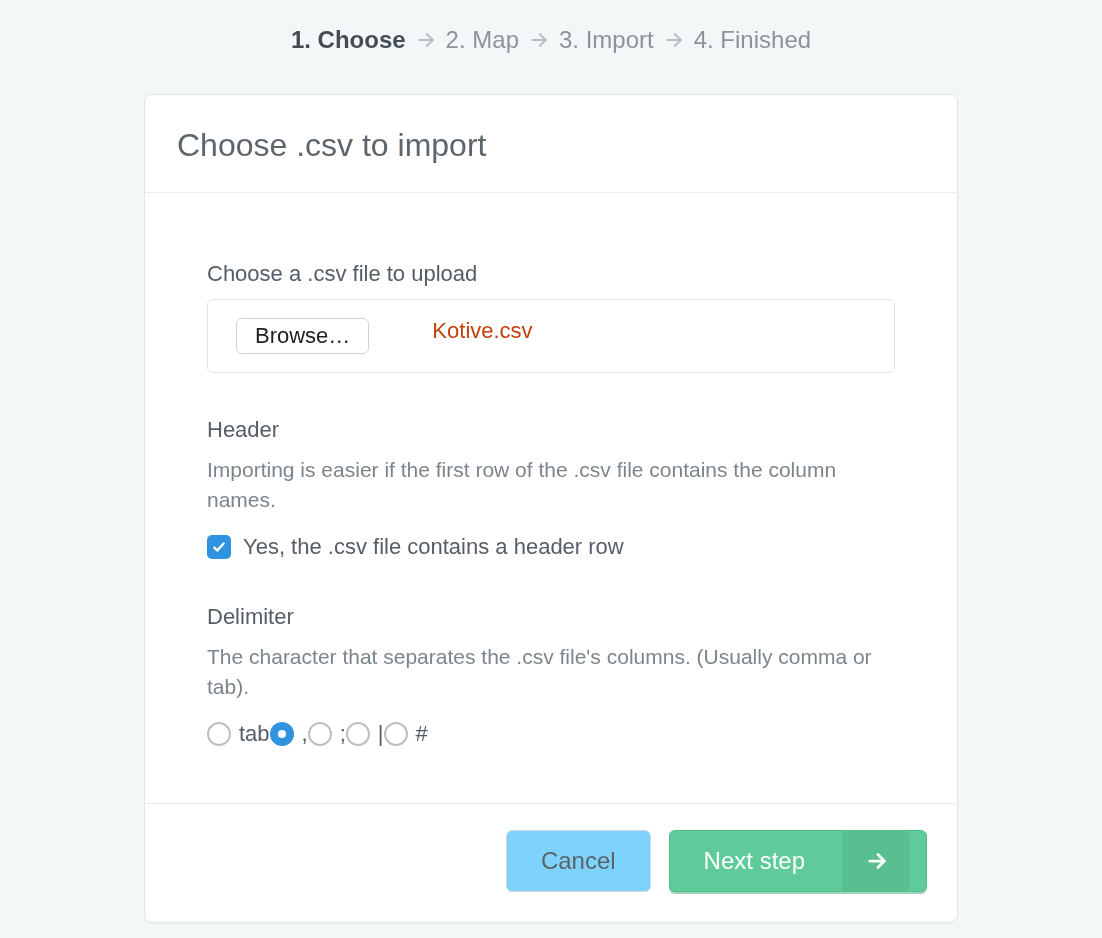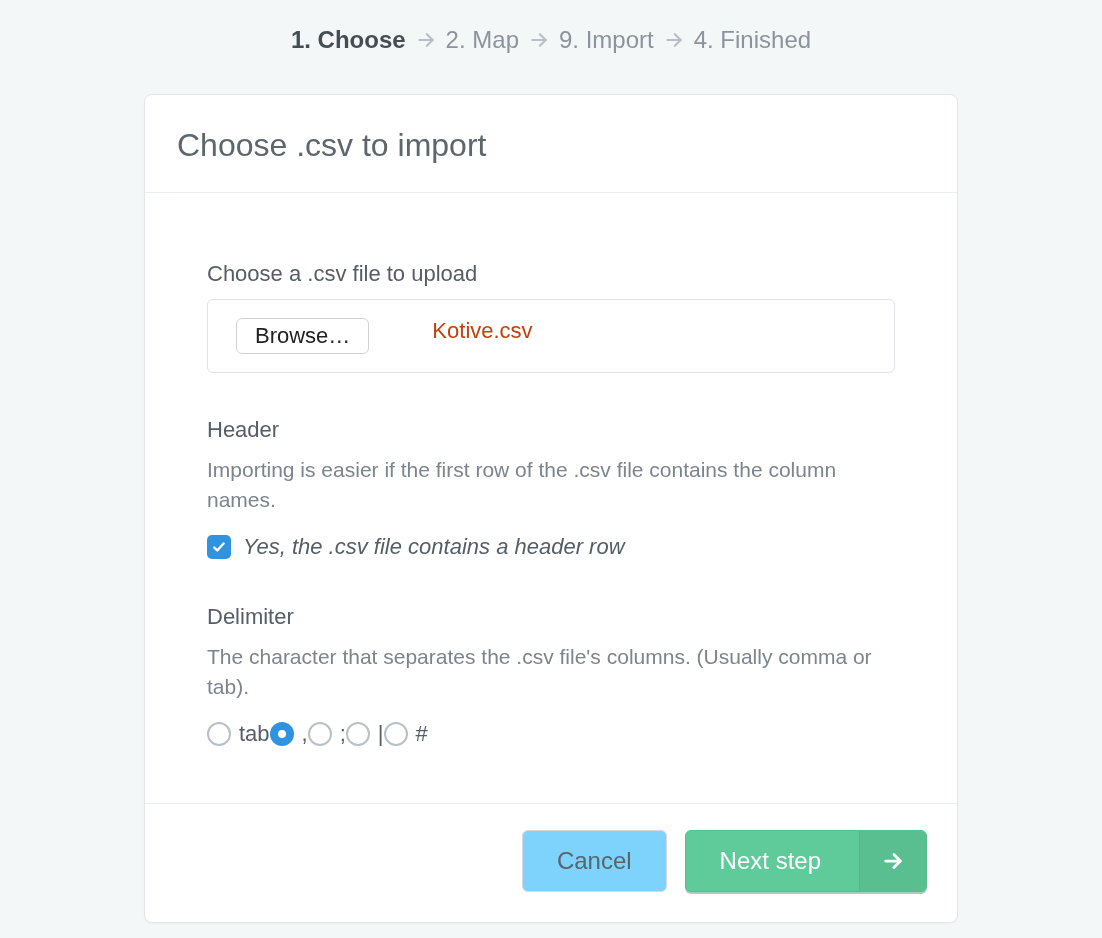--- a/index.html
+++ b/index.html
@@ -80,21 +80,21 @@
     width: 24px;
     height: 24px;
     border-radius: 5px;
     background: #2f93e0;
     display: flex;
     align-items: center;
     justify-content: center;
     cursor: pointer;
   }
   .checkbox svg { display: block; }
-  .check-label { font-size: 22px; color: #555d66; font-style: italic; }
+  .check-label { font-size: 22px; color: #555d66; }
   .radio-row {
     display: flex;
     align-items: center;
   }
   .radio-item {
     display: flex;
     align-items: center;
     gap: 8px;
     cursor: pointer;
   }
@@ -140,21 +140,21 @@
     border: 1px solid #d6dade;
     color: #5b636b;
   }
   .btn-primary {
     background: #5fcb9a;
     border: 1px solid #55bd8e;
     color: #fff;
     display: inline-flex;
     align-items: center;
     gap: 38px;
-    padding: 0 0 0 34px;
+    padding: 0 16px 0 34px;
     box-shadow: 0 2px 0 rgba(66,163,120,0.5);
   }
   .btn-primary .txt { padding: 18px 0; }
   .btn-primary .icon-slot {
     background: rgba(0,0,0,0.06);
     align-self: stretch;
     display: flex;
     align-items: center;
     padding: 0 22px;
     border-left: 1px solid rgba(0,0,0,0.04);
@@ -172,21 +172,21 @@
         <polyline points="13 5 20 12 13 19"></polyline>
       </svg>
   </span>
   <span class="step">2. Map</span>
   <span class="arrow">
     <svg width="20" height="20" viewBox="0 0 24 24" fill="none" stroke="#b7bec4" stroke-width="2.5" stroke-linecap="round" stroke-linejoin="round">
         <line x1="4" y1="12" x2="20" y2="12"></line>
         <polyline points="13 5 20 12 13 19"></polyline>
       </svg>
   </span>
-  <span class="step">9. Import</span>
+  <span class="step">3. Import</span>
   <span class="arrow">
     <svg width="20" height="20" viewBox="0 0 24 24" fill="none" stroke="#b7bec4" stroke-width="2.5" stroke-linecap="round" stroke-linejoin="round">
         <line x1="4" y1="12" x2="20" y2="12"></line>
         <polyline points="13 5 20 12 13 19"></polyline>
       </svg>
   </span>
   <span class="step">4. Finished</span>
 </div>
 
 <div class="card">

